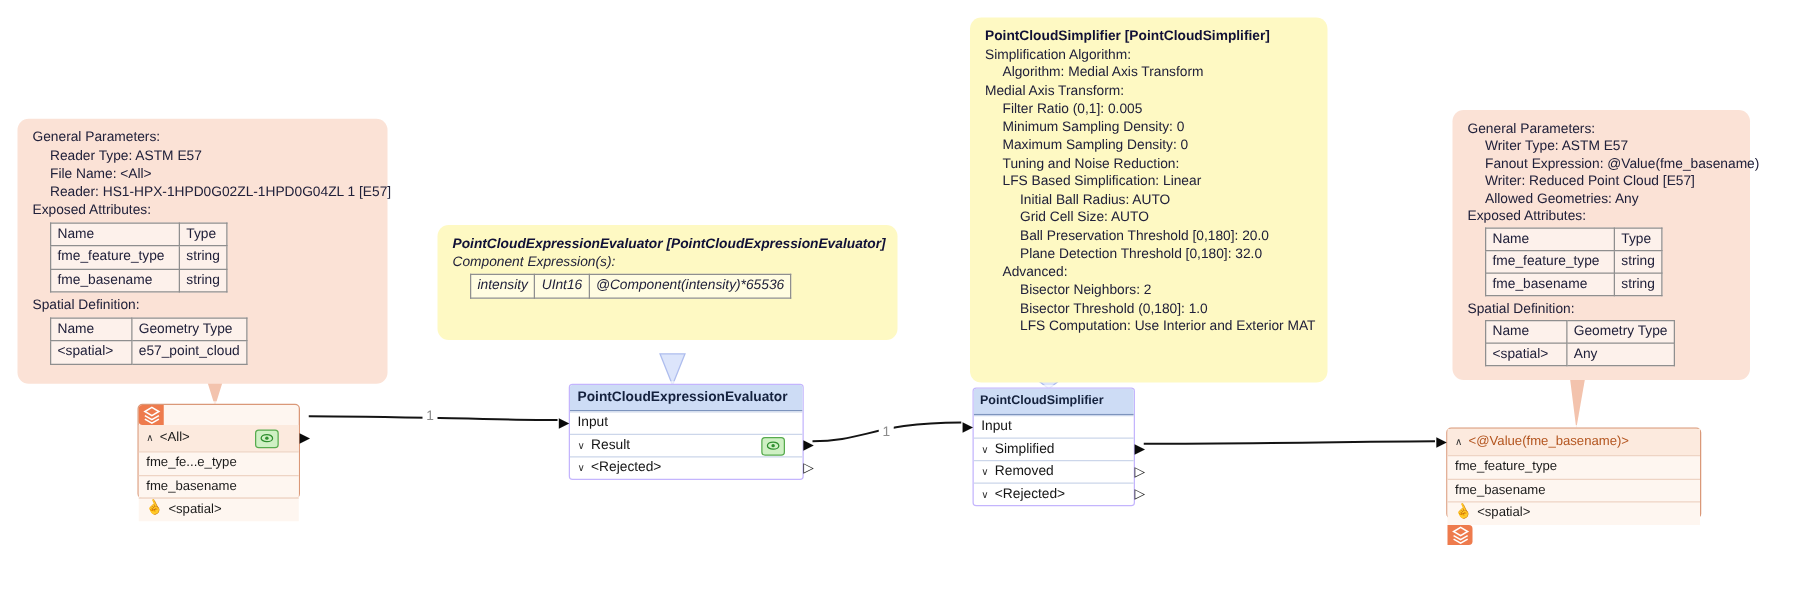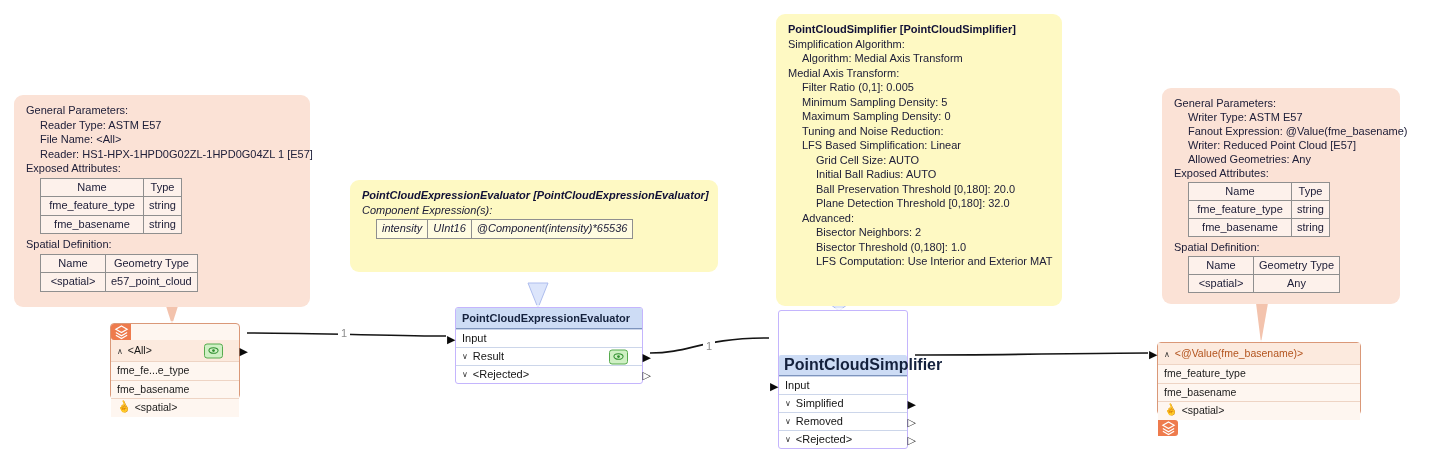--- a/index.html
+++ b/index.html
@@ -8,21 +8,21 @@
   svg.wires{position:absolute; left:0; top:0; width:1447px; height:471px; pointer-events:none;}
 
   
   .note{position:absolute; border-radius:9px; padding:8px 12px; font-size:11px; line-height:14.5px;
         color:#20203a; white-space:nowrap;}
   .note.pink{background:#fbe2d6;}
   .note.blue{background:#fef9c3;}
   .note .title{font-weight:bold; color:#101036;}
   .l1{padding-left:14px;}
   .l2{padding-left:28px;}
-  .ntable{border-collapse:collapse; margin:2px 0 3px 14px; background:rgba(255,255,255,0.5);text-align:center;}
+  .ntable{border-collapse:collapse; margin:2px 0 3px 14px; background:rgba(255,255,255,0.5);}
   .ntable td{border:1px solid #8f8f8f; padding:1px 5px 2px 5px; font-size:11px; color:#20203a;}
 
   
   .tnode{position:absolute; background:#ffffff; border:1px solid #c4b5fd; border-radius:3px;
          box-shadow:0 0 0 2px rgba(255,255,255,0.7); font-size:11px;}
   .tnode .hdr{position:relative; height:20px; background:#cddcf5; border-bottom:1px solid #7d94bd;
               border-radius:2px 2px 0 0; font-weight:bold; color:#14213d; line-height:20px; padding:0 6px;}
   .tnode .row{position:relative; height:17px; line-height:17px; padding:0 14px 0 6px; color:#141414;
               border-top:1px solid #ccd6ea; display:flex; align-items:center;}
   .tnode .row:first-of-type{border-top:none;}
@@ -122,26 +122,26 @@
     </tbody>
       </table>
   </div>
 
   <div class="note blue" style="left:776px; top:14px; width:262px; height:276px;">
     <div class="title">PointCloudSimplifier [PointCloudSimplifier]</div>
     <div>Simplification Algorithm:</div>
     <div class="l1">Algorithm: Medial Axis Transform</div>
     <div>Medial Axis Transform:</div>
     <div class="l1">Filter Ratio (0,1]: 0.005</div>
-    <div class="l1">Minimum Sampling Density: 5</div>
+    <div class="l1">Minimum Sampling Density: 0</div>
     <div class="l1">Maximum Sampling Density: 0</div>
     <div class="l1">Tuning and Noise Reduction:</div>
     <div class="l1">LFS Based Simplification: Linear</div>
+    <div class="l2">Initial Ball Radius: AUTO</div>
     <div class="l2">Grid Cell Size: AUTO</div>
-    <div class="l2">Initial Ball Radius: AUTO</div>
     <div class="l2">Ball Preservation Threshold [0,180]: 20.0</div>
     <div class="l2">Plane Detection Threshold [0,180]: 32.0</div>
     <div class="l1">Advanced:</div>
     <div class="l2">Bisector Neighbors: 2</div>
     <div class="l2">Bisector Threshold (0,180]: 1.0</div>
     <div class="l2">LFS Computation: Use Interior and Exterior MAT</div>
   </div>
 
   <div class="note pink" style="left:1162px; top:88px; width:214px; height:200px; line-height:14px;">
     <div>General Parameters:</div>
@@ -231,21 +231,21 @@
       <span class="port out">▶</span>
     </div>
     <div class="row">
       <span class="chev">∨</span>
       <span>&lt;Rejected&gt;</span>
       <span class="port out hollow">▷</span>
     </div>
   </div>
 
   <div class="tnode" style="left:778px; top:310px; width:128px;">
-    <div class="hdr" style="font-size:16px; padding:0 5px;margin-top:44px;"><span>PointCloudSimplifier</span></div>
+    <div class="hdr" style="font-size:10px; padding:0 5px;"><span>PointCloudSimplifier</span></div>
     <div class="row">
       <span class="port in">▶</span>
       <span>Input</span>
     </div>
     <div class="row">
       <span class="chev">∨</span>
       <span>Simplified</span>
       <span class="port out">▶</span>
     </div>
     <div class="row">

